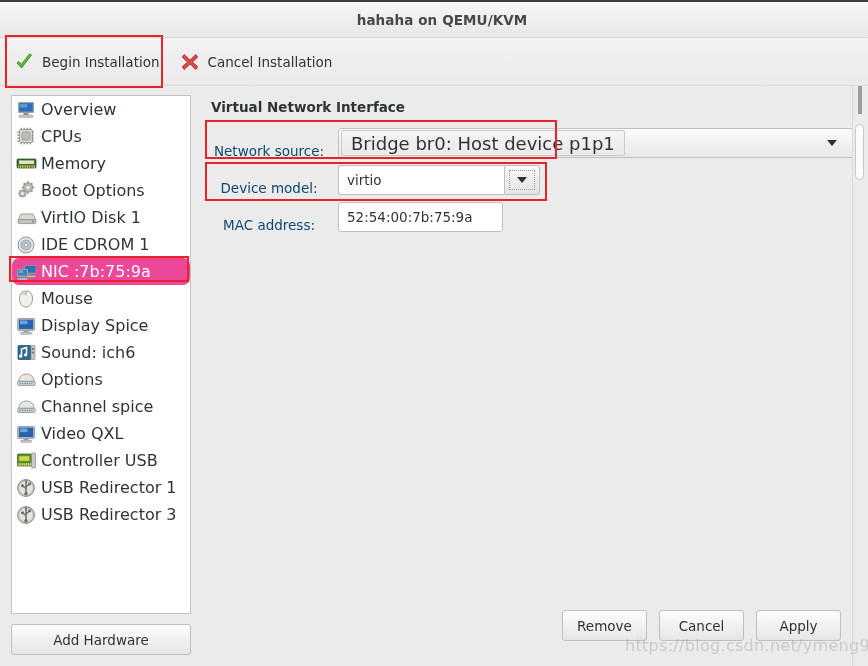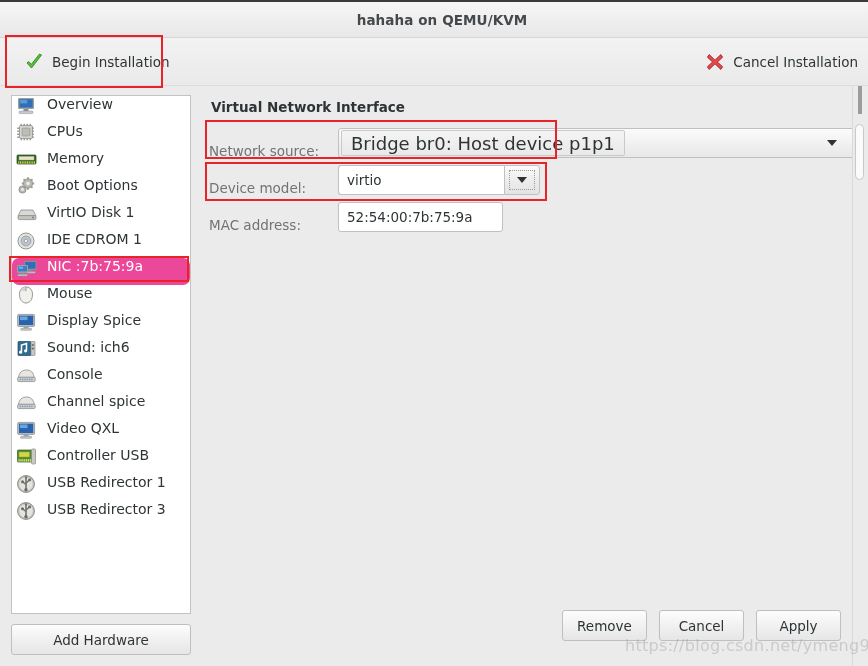--- a/index.html
+++ b/index.html
@@ -39,23 +39,22 @@
     letter-spacing: .1px;
     margin-left: 16px;
   }
 
   
   .toolbar {
     height: 48px; flex: 0 0 48px;
     background: linear-gradient(to bottom,#f2f2f2 0%, #eaeaea 100%);
     border-bottom: 1px solid #dcdcdc;
     display: flex; align-items: center;
-    padding-left: 14px;
-    position: relative;
-    justify-content: space-between;
+    padding-left: 4px;
+    position: relative;
   }
   .tbtn {
     display: flex; align-items: center; gap: 8px;
     height: 38px; padding: 0 10px;
     cursor: default; background: transparent; border: none;
     font-size: 13.5px; color: #2e3436;
     font-family: inherit;
   }
   .tbtn .lbl { white-space: nowrap; }
   .ico-check, .ico-x { width: 20px; height: 20px; display:block; }
@@ -76,25 +75,25 @@
   }
   .hwlist {
     background: #ffffff;
     border: 1px solid #c3c3c3;
     flex: 1 1 auto;
     overflow: hidden;
     padding: 0;
     position: relative;
   }
   .hwitem {
-    display: flex; align-items: flex-start;
+    display: flex; align-items: center;
     height: 27px;
     padding-left: 4px;
-    gap: 9px;
-    font-size: 14px;
+    gap: 3px;
+    font-size: 16px;
     color: #2e3436;
     white-space: nowrap;
   }
   .hwitem.selected {
     background: #ec4899;
     color: #ffffff;
     border-radius: 7px;
   }
   .hwitem .glyph {
     width: 22px; height: 20px;
@@ -122,24 +121,24 @@
     font-size: 13.5px; font-weight: bold; color: #2e3436;
     margin: 0 0 14px 2px;
   }
   .formrow {
     display: flex; align-items: center;
     margin-bottom: 9px;
     height: 28px;
   }
   .formrow .flabel {
     width: 129px; flex: 0 0 129px;
-    text-align: left;
+    text-align: center;
     padding-right: 9px;
     font-size: 13.5px;
-    color: #737373;
+    color: #0c4a6e;
     margin-top: 15px;
   }
 
   
   .combo {
     height: 30px;
     border: 1px solid #c0c0c0; border-radius: 3px;
     background: linear-gradient(to bottom,#fbfbfb 0%,#f0f0f0 55%,#e8e8e8 100%);
     display: flex; align-items: center;
     position: relative;
@@ -454,21 +453,21 @@
                 <path d="M2.5 11.5 C3.2 6.5 6 4 10.5 4 C15 4 17.5 6.6 18.2 11.5 Z" fill="#e6e6e2" stroke="#8b8b86" stroke-width=".8"></path>
                 <rect x="1.6" y="11.2" width="17.6" height="4.4" rx="1.4" fill="#d2d2ce" stroke="#8b8b86" stroke-width=".8"></rect>
                 <rect x="3.6" y="12.7" width="1.5" height="1.5" fill="#6f9ccd"></rect>
                 <rect x="5.9" y="12.7" width="1.5" height="1.5" fill="#6f9ccd"></rect>
                 <rect x="8.2" y="12.7" width="1.5" height="1.5" fill="#6f9ccd"></rect>
                 <rect x="10.5" y="12.7" width="1.5" height="1.5" fill="#6f9ccd"></rect>
                 <rect x="12.799999999999999" y="12.7" width="1.5" height="1.5" fill="#6f9ccd"></rect>
                 <rect x="15.1" y="12.7" width="1.5" height="1.5" fill="#6f9ccd"></rect>
               </svg>
             </span>
-            <span>Console</span>
+            <span>Options</span>
           </div>
           <div class="hwitem">
             <span class="glyph">
               <svg class="gl" viewBox="0 0 22 20">
                 <path d="M2.5 11.5 C3.2 6.5 6 4 10.5 4 C15 4 17.5 6.6 18.2 11.5 Z" fill="#e6e6e2" stroke="#8b8b86" stroke-width=".8"></path>
                 <rect x="1.6" y="11.2" width="17.6" height="4.4" rx="1.4" fill="#d2d2ce" stroke="#8b8b86" stroke-width=".8"></rect>
                 <rect x="3.6" y="12.7" width="1.5" height="1.5" fill="#6f9ccd"></rect>
                 <rect x="5.9" y="12.7" width="1.5" height="1.5" fill="#6f9ccd"></rect>
                 <rect x="8.2" y="12.7" width="1.5" height="1.5" fill="#6f9ccd"></rect>
                 <rect x="10.5" y="12.7" width="1.5" height="1.5" fill="#6f9ccd"></rect>

